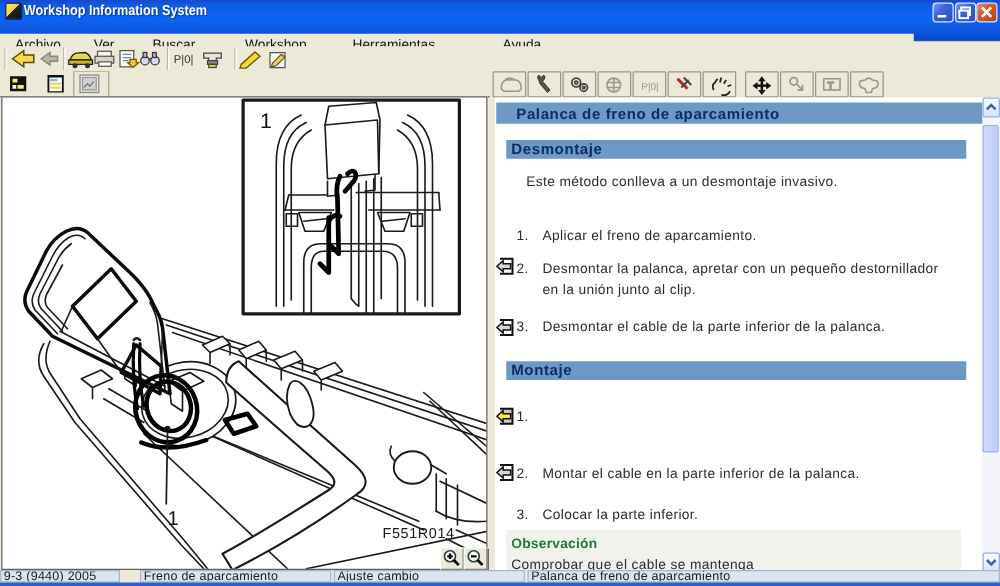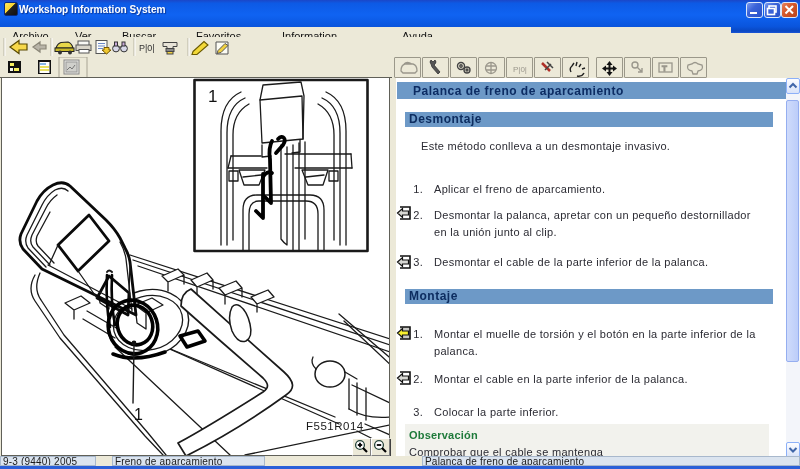--- a/index.html
+++ b/index.html
@@ -47,22 +47,22 @@
  <div class="winbtn" id="btn-cls">
       <svg width="15" height="14">
         <path d="M3.5,3 L11,10.5 M11,3 L3.5,10.5" stroke="#fff" stroke-width="2.1"></path>
       </svg>
     </div>
 </div>
 <div id="menubar">
  <span style="left:12px">Archivo</span>
     <span style="left:75px">Ver</span>
     <span style="left:122px">Buscar</span>
-    <span style="left:196px">Favoritos</span>
-    <span style="left:282px">Information</span>
+    <span style="left:196px">Workshop</span>
+    <span style="left:282px">Herramientas</span>
     <span style="left:402px">Ayuda</span>
 </div>
 <div id="toolbar">
  <svg width="800" height="20">
   <line x1="4" y1="1" x2="4" y2="19" stroke="#b8b4a2"></line>
       <line x1="5" y1="1" x2="5" y2="19" stroke="#fff"></line>
   <path d="M10,10 L19,3.5 L19,7 L27,7 L27,13 L19,13 L19,16.5 Z" fill="#f7d84a" stroke="#5a4a00" stroke-width="1.2"></path>
   <path d="M33,10 L40,5 L40,8 L46,8 L46,12 L40,12 L40,15 Z" fill="#b8b4a8" stroke="#8a8678" stroke-width="1.2"></path>
   <line x1="51" y1="1" x2="51" y2="19" stroke="#b8b4a2"></line>
       <line x1="52" y1="1" x2="52" y2="19" stroke="#fff"></line>
@@ -352,21 +352,20 @@
  <div class="sechead" style="top:34px">Desmontaje</div>
  <div class="btxt" style="position:absolute;left:28px;top:62px;font-weight:normal">Este método conlleva a un desmontaje invasivo.</div>
  <div class="num" style="top:103px">1.</div>
     <div class="itm" style="top:103px">Aplicar el freno de aparcamiento.</div>
  <div class="num" style="top:129px">2.</div>
     <div class="itm" style="top:129px">Desmontar la palanca, apretar con un pequeño destornillador en la unión junto al clip.</div>
  <div class="num" style="top:176px">3.</div>
     <div class="itm" style="top:176px">Desmontar el cable de la parte inferior de la palanca.</div>
  <div class="sechead" style="top:211px">Montaje</div>
  <div class="num" style="top:248px">1.</div>
-    <div class="itm" style="top:248px">Montar el muelle de torsión y el botón en la parte inferior de la palanca.</div>
  <div class="num" style="top:293px">2.</div>
     <div class="itm" style="top:293px">Montar el cable en la parte inferior de la palanca.</div>
  <div class="num" style="top:326px">3.</div>
     <div class="itm" style="top:326px">Colocar la parte inferior.</div>
  <div style="position:absolute;left:12px;top:346px;width:364px;height:34px;background:#f2f2ed"></div>
  <div style="position:absolute;left:16px;top:351px;color:#1e7a3a;font-weight:bold;font-size:11px;letter-spacing:.2px">Observación</div>
  <div class="btxt" style="position:absolute;left:16px;top:368px">Comprobar que el cable se mantenga</div>
 <div class="aico" style="left: 3px; top: 127px;">
       <svg width="16" height="16">
         <path d="M4,2 h10 v12 h-10" fill="#fff" stroke="#111" stroke-width="1.6"></path>
@@ -401,15 +400,16 @@
  <div id="sthumb"></div>
  <div id="sbar-dn" style="top:364px">
       <svg width="12" height="14">
         <path d="M2.5,5 L6,8.5 L9.5,5" fill="none" stroke="#4066a8" stroke-width="2"></path>
       </svg>
     </div>
 </div>
 <div id="statusbar">
  <div class="scell" style="left:0;width:96px">9-3 (9440) 2005</div>
  <div class="scell" style="left:112px;width:153px">Freno de aparcamiento</div>
+ <div class="scell" style="left:267px;width:153px">Ajuste cambio</div>
  <div class="scell" style="left:422px;width:378px">Palanca de freno de aparcamiento</div>
 </div>
 <div id="bluebot"></div>
 
 </body></html>

